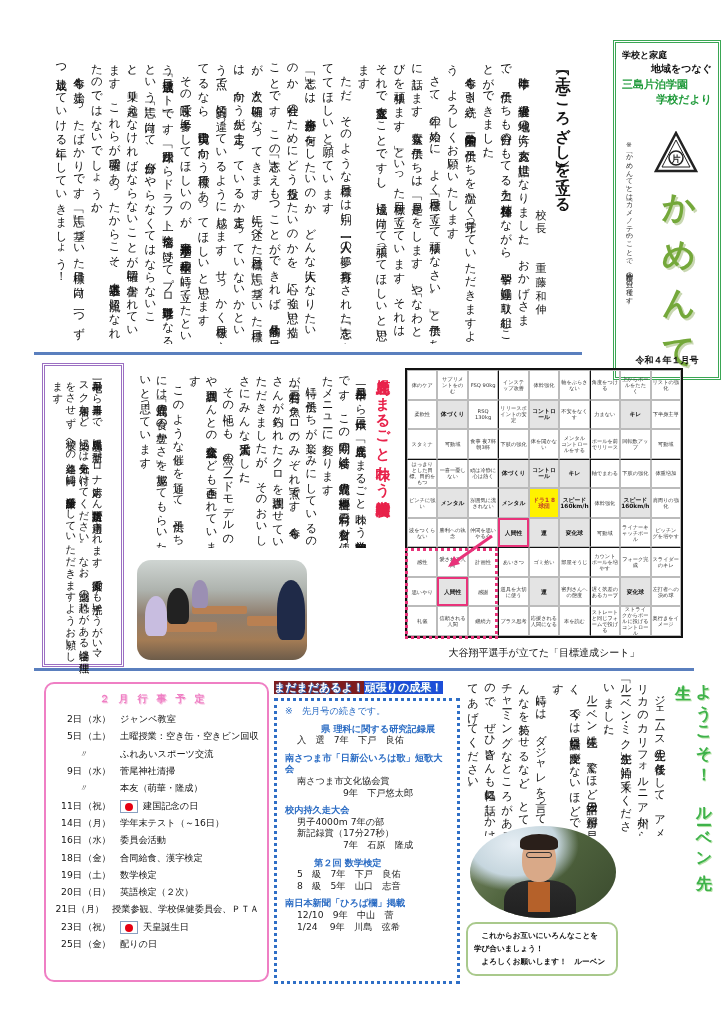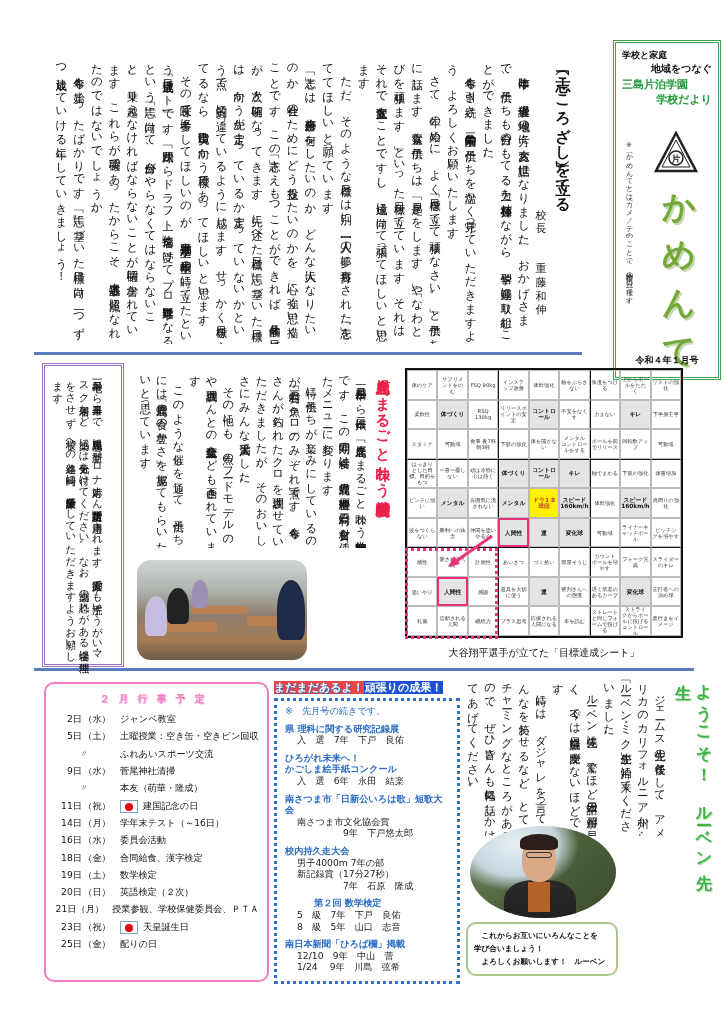--- a/index.html
+++ b/index.html
@@ -126,21 +126,21 @@
   #schedule .flag::after {
     content: ""; position: absolute; left: 4px; top: 2px; width: 8px; height: 8px; border-radius: 50%; background: #e60012;
   }
 
   
   #achv-title {
     position: absolute; left: 274px; top: 680px; width: 190px; font-size: 11px; font-weight: bold;
     color: #2b6cc4; font-family: "DejaVu Sans", sans-serif; letter-spacing: 0px; white-space: nowrap;
   }
   #achv-title .hl { background: #1d4ed8; color: #fff; padding: 0 1px; text-shadow: 1px 1px 0 #2b6cc4; }
-  #achv-title .pre { color: #fff; text-shadow: 0 0 2px #2b6cc4, 1px 1px 0 #2b6cc4; background: #ef4444; }
+  #achv-title .pre { color: #fff; text-shadow: 0 0 2px #2b6cc4, 1px 1px 0 #2b6cc4; background: #7f1d1d; }
   #achievements {
     position: absolute; left: 274px; top: 698px; width: 186px; height: 286px;
     border: 3px dotted #2f6fc6; padding: 4px 8px;
     font-family: "DejaVu Sans", sans-serif; font-size: 9.2px; line-height: 11.6px;
   }
   #achievements .note { color: #2b6cc4; margin-bottom: 6px; }
   #achievements .block { margin-bottom: 6px; }
   #achievements .head { color: #2b6cc4; font-weight: bold; }
   #achievements .line { padding-left: 12px; white-space: pre; color: #222; }
 
@@ -408,27 +408,22 @@
     </div>
 </div>
 
 <div id="achv-title">
   <span class="pre">まだまだあるよ！</span><span class="hl">頑張りの成果！</span>
 </div>
 <div id="achievements">
   <div class="note">※　先月号の続きです。</div>
   <div id="achv-blocks">
       <div class="block">
-        <div class="head" style="white-space: pre-line;">県 理科に関する研究記録展</div>
+        <div class="head" style="white-space: pre-line; margin-left: 36px;">県 理科に関する研究記録展</div>
         <div class="line">入　選　7年　下戸　良佑</div>
-      </div>
-      <div class="block">
-        <div class="head" style="white-space: pre-line;">ひろがれ未来へ！
-かごしま絵手紙コンクール</div>
-        <div class="line">入　選　6年　永田　結楽</div>
       </div>
       <div class="block">
         <div class="head" style="white-space: pre-line;">南さつま市「日新公いろは歌」短歌大会</div>
         <div class="line">南さつま市文化協会賞</div>
         <div class="line">　　　　　9年　下戸悠太郎</div>
       </div>
       <div class="block">
         <div class="head" style="white-space: pre-line;">校内持久走大会</div>
         <div class="line">男子4000m 7年の部</div>
         <div class="line">新記録賞（17分27秒）</div>

